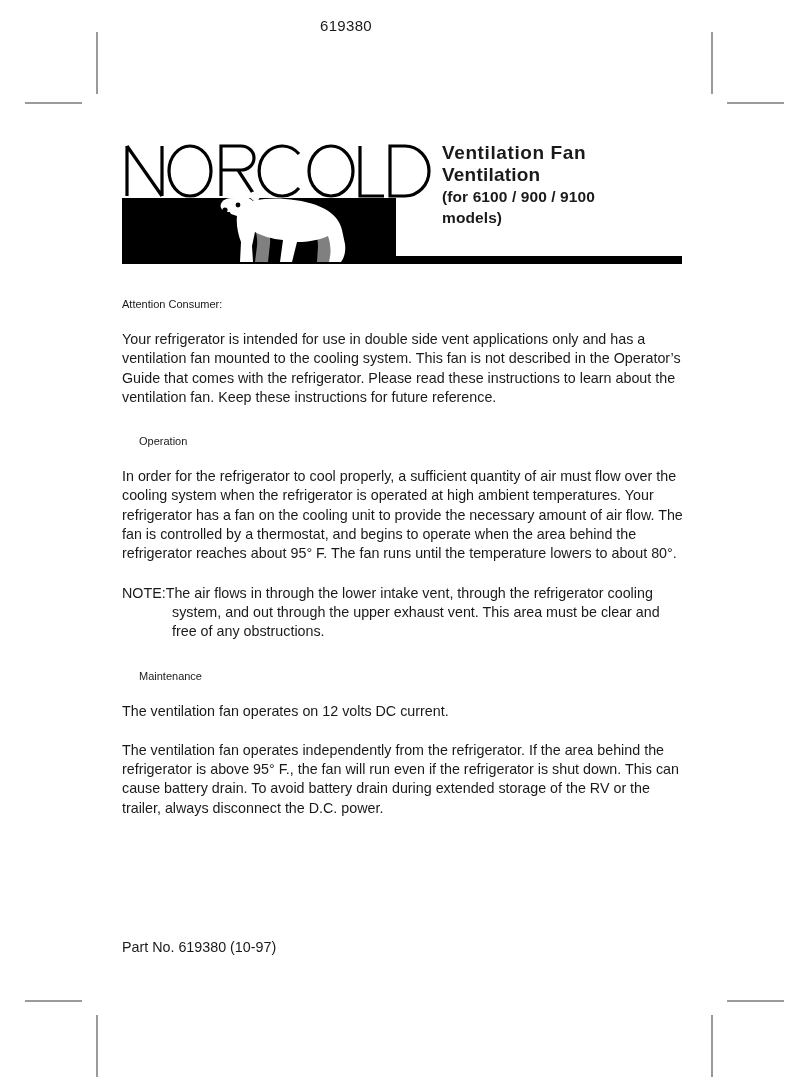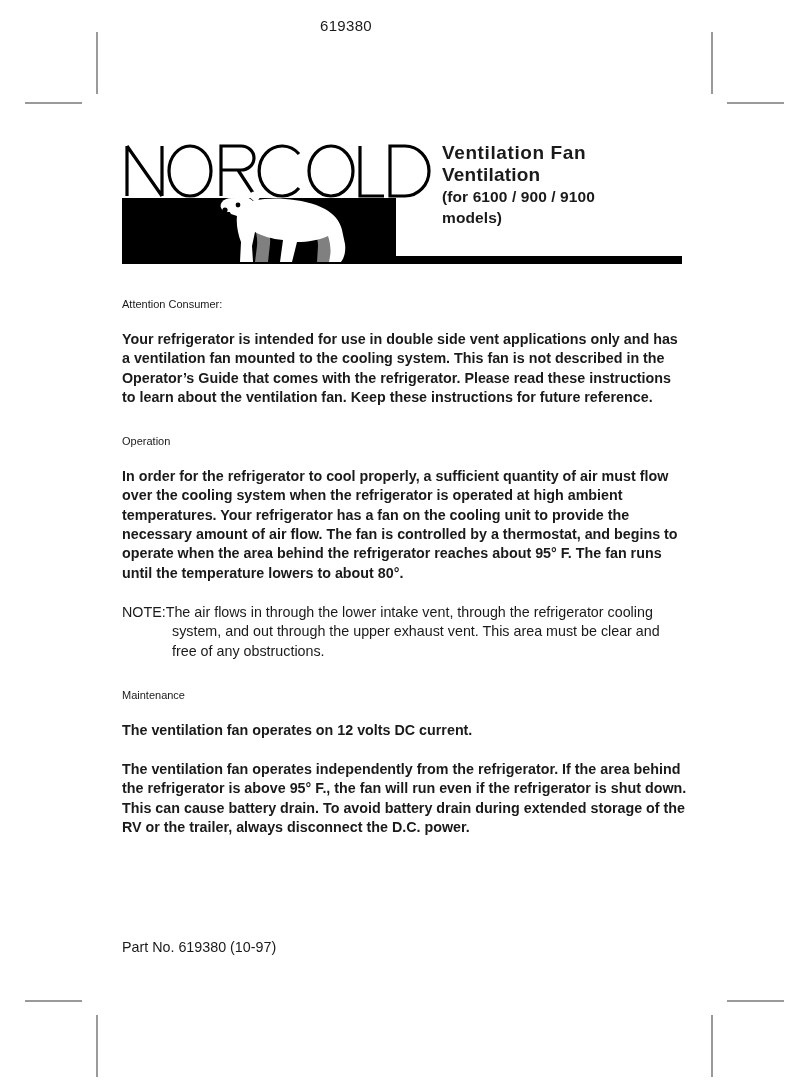--- a/index.html
+++ b/index.html
@@ -87,26 +87,25 @@
     left: 122px;
     top: 296px;
     width: 566px;
   }
   h2.section {
     font-size: 11px;
     font-weight: normal;
     margin: 0 0 17px 0;
     line-height: 17px;
   }
-  h2.section.spaced-top { margin-top: 26px; }
+  h2.section.spaced-top { margin-top: 26px; margin-left: 17px; }
   p.para {
     font-size: 14.3px;
     line-height: 19.3px;
     margin: 0 0 20px 0;
-    font-weight: bold;
   }
   p.note {
     font-size: 14.3px;
     line-height: 19.3px;
     margin: 0 0 20px 0;
     padding-left: 50px;
     text-indent: -50px;
   }
   .note-label { }
 

